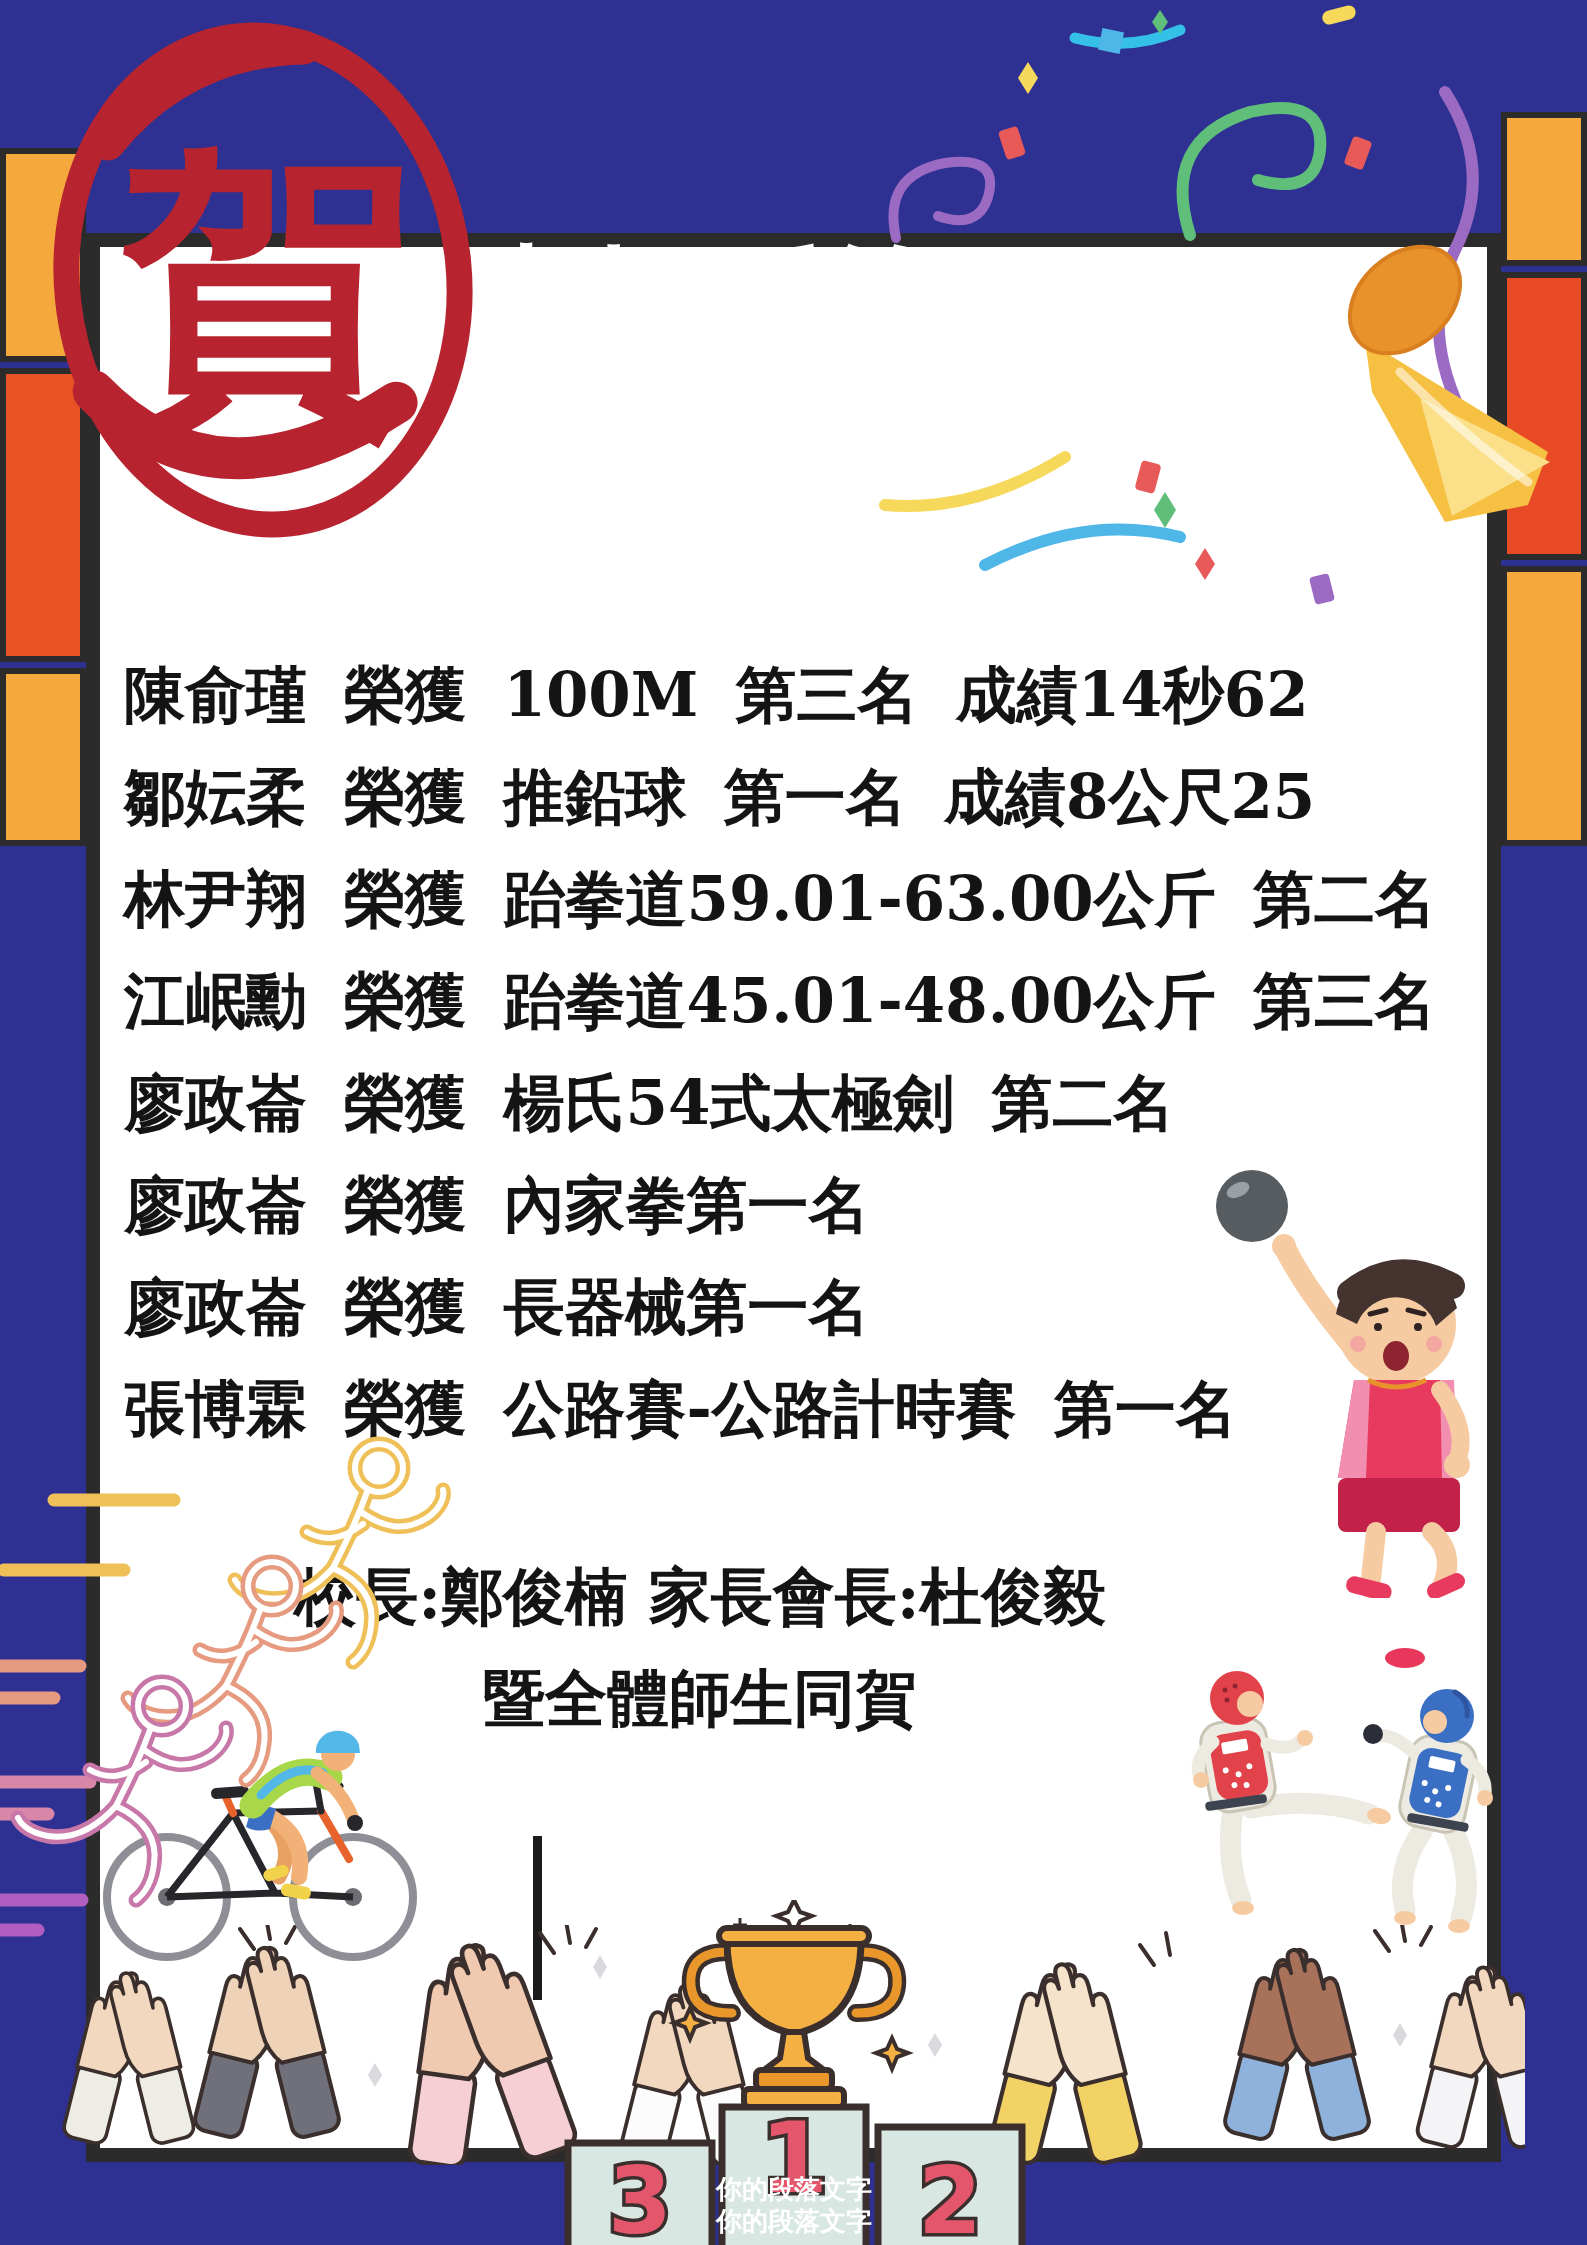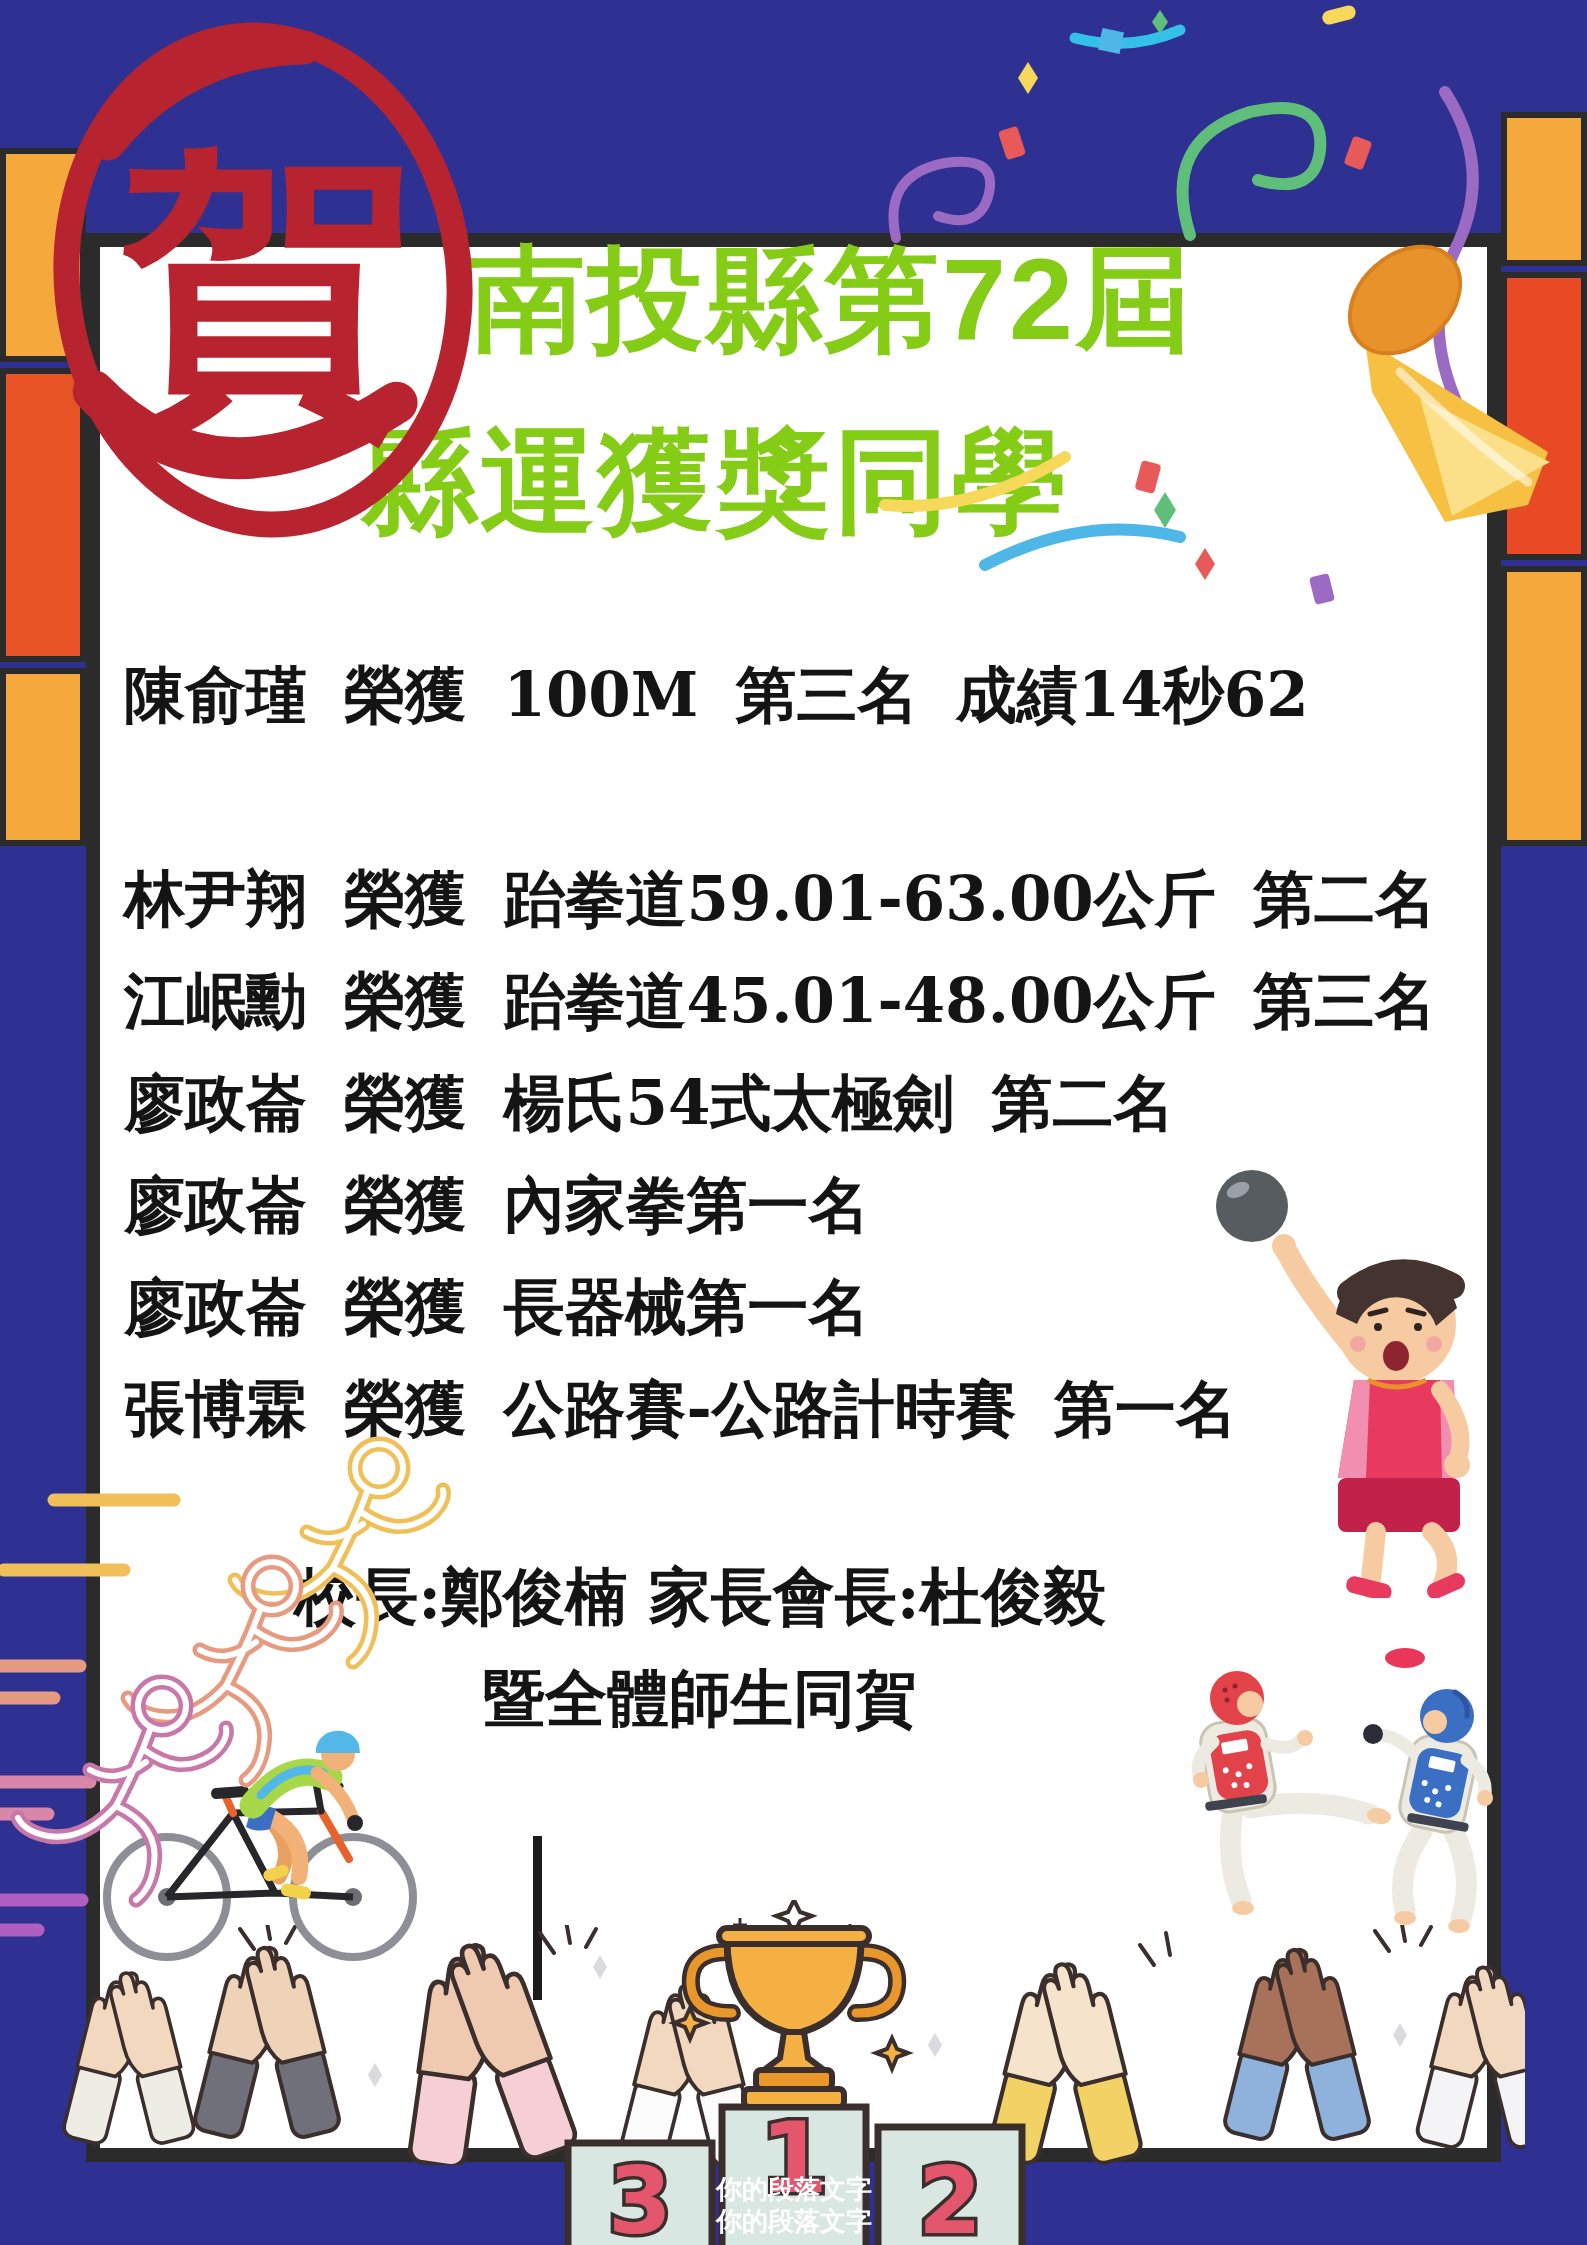--- a/index.html
+++ b/index.html
@@ -2,22 +2,22 @@
 <html><head>
 <meta charset="utf-8">
 <style>
   html,body{margin:0;padding:0;background:#20254f;}
   #poster{position:relative;width:1587px;height:2245px;background:#2E3192;overflow:hidden;
           font-family:"Liberation Sans","DejaVu Sans",sans-serif;}
   .abs{position:absolute;}
   .strip{position:absolute;box-sizing:border-box;border:6px solid #2b2b2b;}
   #panel{position:absolute;left:86px;top:233px;width:1415px;height:1929px;background:#ffffff;
          box-sizing:border-box;border:14px solid #2b2b2b;z-index:1;}
-  .title-line{position:absolute;font-weight:900;font-size:115px;line-height:1;color:#84cc16;
-              letter-spacing:3px;white-space:nowrap;z-index:3;font-family:"Liberation Sans","DejaVu Sans",sans-serif;}
+  .title-line{position:absolute;font-weight:900;font-size:115px;line-height:1;color:#ffffff;
+              letter-spacing:3px;white-space:nowrap;z-index:3;font-family:"Liberation Sans","DejaVu Sans",sans-serif;text-decoration:underline;}
   .winner-line{position:absolute;left:112px;font-size:61px;font-weight:700;color:#141414;
                font-family:"DejaVu Serif","Liberation Serif",serif;white-space:nowrap;
                word-spacing:16px;z-index:3;line-height:1;margin-left:12px;}
   .footer-line{position:absolute;left:140px;width:1120px;text-align:center;font-size:62px;font-weight:700;
                color:#141414;font-family:"DejaVu Serif","Liberation Serif",serif;white-space:nowrap;z-index:3;line-height:1;}
   #stand-line{position:absolute;left:533px;top:1836px;width:9px;height:164px;background:#1b1b1b;z-index:3;}
   svg text{font-family:"DejaVu Sans","Liberation Sans",sans-serif;}
 </style>
 </head>
 <body>
@@ -71,20 +71,21 @@
       <path d="M55,365 Q165,505 355,408" fill="none" stroke="#B7242F" stroke-width="42" stroke-linecap="round"></path>
       <path d="M95,120 Q180,35 300,45" fill="none" stroke="#B7242F" stroke-width="34" stroke-linecap="round"></path>
     </g>
     <text x="238" y="385" text-anchor="middle" font-size="300" font-weight="bold" fill="#B7242F" style="font-family:'DejaVu Serif','Liberation Serif',serif;">賀</text>
   </svg>
 
   <div class="title-line" style="left:470px;top:242px;">南投縣第72屆</div>
   <div class="title-line" style="left:362px;top:424px;">縣運獲獎同學</div>
 
   <div class="winner-line" style="top:664px;">陳俞瑾 榮獲 100M 第三名 成績14秒62</div>
+  <div class="winner-line" style="top:766px;">鄒妘柔 榮獲 推鉛球 第一名 成績8公尺25</div>
   <div class="winner-line" style="top:868px;text-align:center;">林尹翔 榮獲 跆拳道59.01-63.00公斤 第二名</div>
   <div class="winner-line" style="top:970px;">江岷勳 榮獲 跆拳道45.01-48.00公斤 第三名</div>
   <div class="winner-line" style="top:1072px;">廖政崙 榮獲 楊氏54式太極劍 第二名</div>
   <div class="winner-line" style="top:1174px;">廖政崙 榮獲 內家拳第一名</div>
   <div class="winner-line" style="top:1276px;">廖政崙 榮獲 長器械第一名</div>
   <div class="winner-line" style="top:1378px;">張博霖 榮獲 公路賽-公路計時賽 第一名</div>
 
   <div class="footer-line" style="top:1668px;">暨全體師生同賀</div>
   <div class="footer-line" style="top:1566px;">校長:鄭俊楠 家長會長:杜俊毅</div>
 

